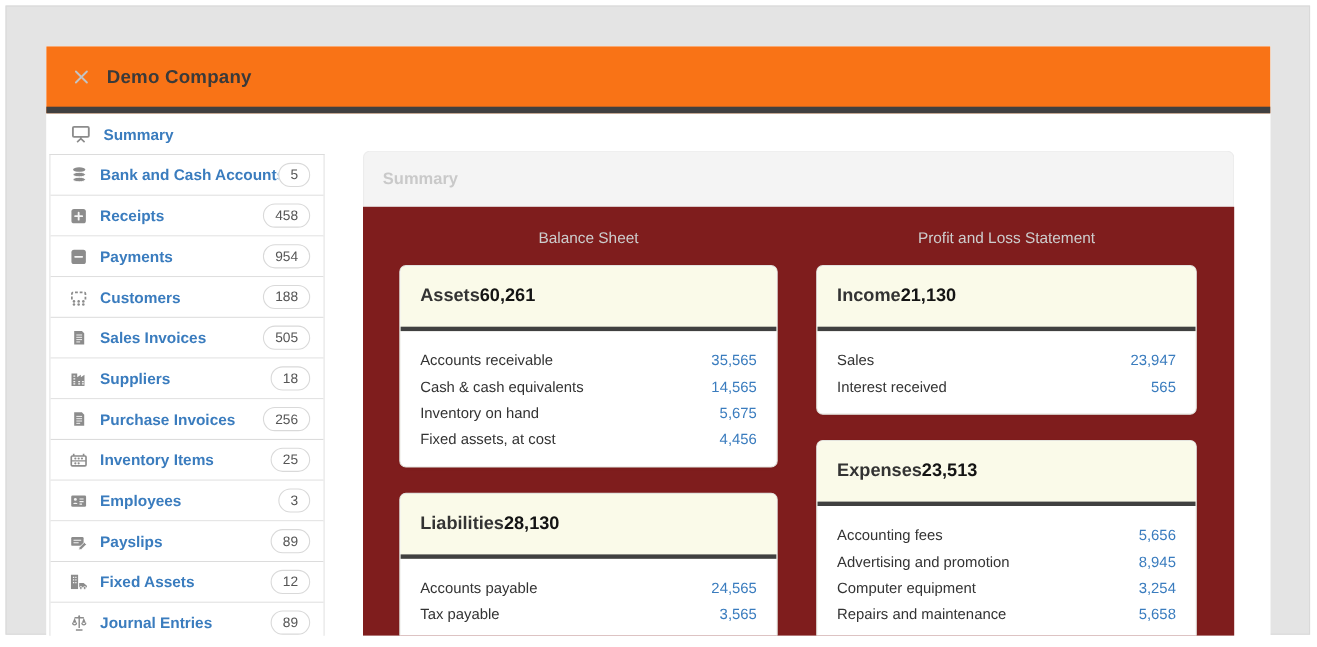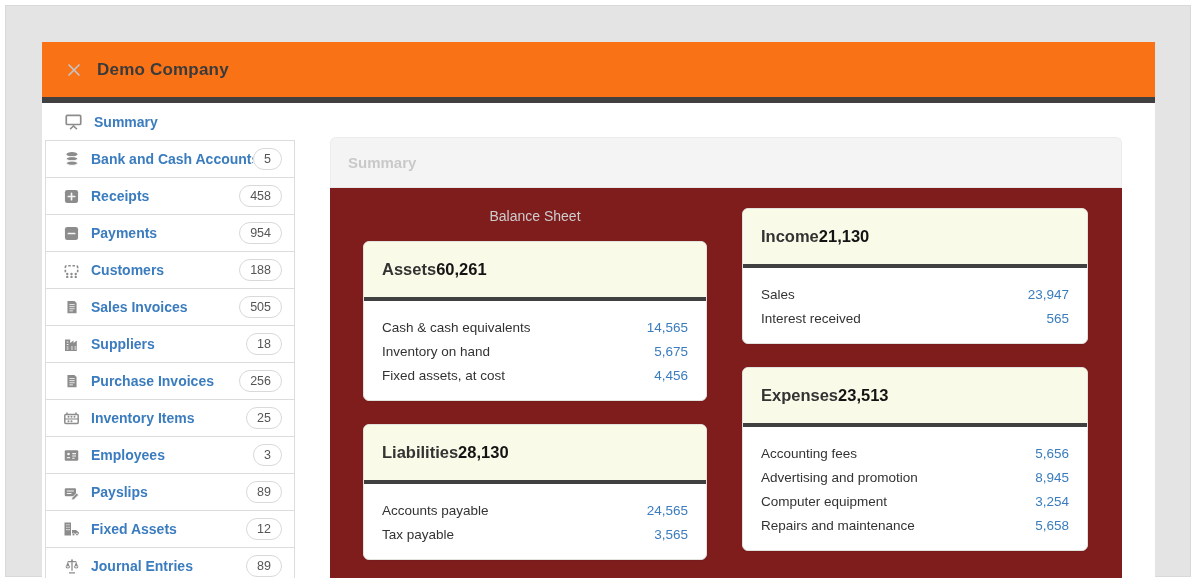--- a/index.html
+++ b/index.html
@@ -263,20 +263,24 @@
             <div class="col">
               <div class="col-header">Balance Sheet</div>
 
               <div class="card">
                 <div class="card-header">
                   <span class="card-title">Assets</span>
                   <span class="card-total">60,261</span>
                 </div>
                 <div class="card-body">
                   <div class="acct-row">
+                    <span class="acct-label">Accounts receivable</span>
+                    <span class="acct-value">35,565</span>
+                  </div>
+                  <div class="acct-row">
                     <span class="acct-label">Cash &amp; cash equivalents</span>
                     <span class="acct-value">14,565</span>
                   </div>
                   <div class="acct-row">
                     <span class="acct-label">Inventory on hand</span>
                     <span class="acct-value">5,675</span>
                   </div>
                   <div class="acct-row">
                     <span class="acct-label">Fixed assets, at cost</span>
                     <span class="acct-value">4,456</span>
@@ -296,20 +300,21 @@
                   </div>
                   <div class="acct-row">
                     <span class="acct-label">Tax payable</span>
                     <span class="acct-value">3,565</span>
                   </div>
                 </div>
               </div>
             </div>
 
             <div class="col">
+              <div class="col-header">Profit and Loss Statement</div>
 
               <div class="card">
                 <div class="card-header">
                   <span class="card-title">Income</span>
                   <span class="card-total">21,130</span>
                 </div>
                 <div class="card-body">
                   <div class="acct-row">
                     <span class="acct-label">Sales</span>
                     <span class="acct-value">23,947</span>

